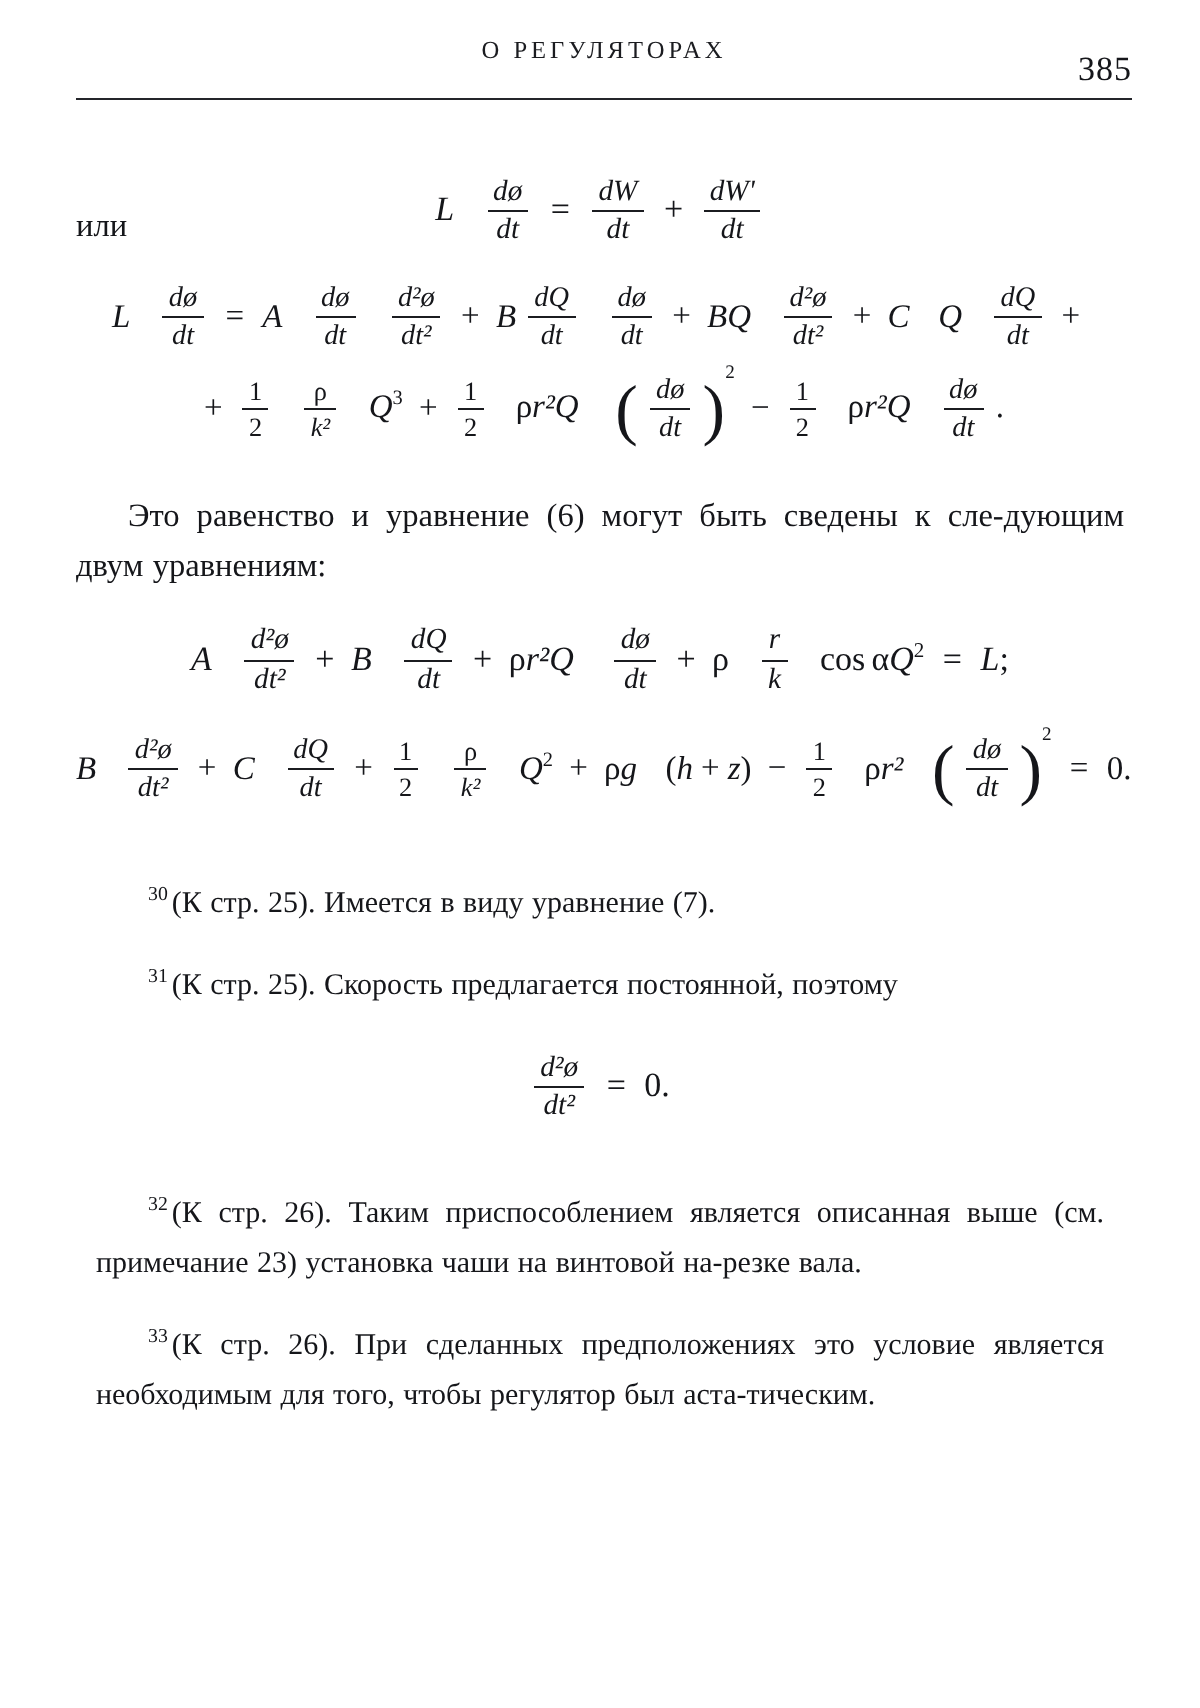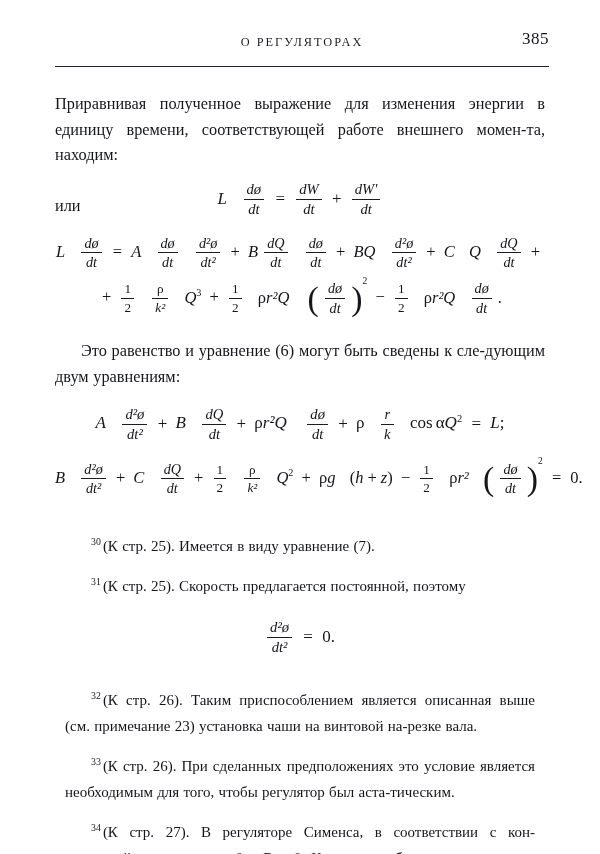--- a/index.html
+++ b/index.html
@@ -12,21 +12,21 @@
     height: 854px;
     position: relative;
     font-family: "Liberation Serif", "DejaVu Serif", serif;
     color: #15161a;
     overflow: hidden;
   }
 
   .page {
     position: absolute;
     inset: 0;
-    padding: 17px;
+    padding: 0;
   }
 
   
   .runhead {
     position: relative;
     height: 52px;
     margin: 0 34px 0 38px;
   }
   .runhead-title {
     position: absolute;
@@ -36,21 +36,21 @@
     font-size: 12.3px;
     letter-spacing: 2.0px;
     font-variant: small-caps;
     text-transform: uppercase;
     font-weight: 400;
     color: #1b1c20;
   }
   .runhead-folio {
     position: absolute;
     right: 0;
-    top: 12px;
+    top: 25px;
     font-size: 17px;
     letter-spacing: 0.5px;
     color: #15161a;
   }
   .runhead-rule {
     position: absolute;
     left: 0; right: 0;
     bottom: 2px;
     height: 1.5px;
     background: #24252a;
@@ -177,21 +177,20 @@
   <div class="runhead">
     <div class="runhead-title">О регуляторах</div>
     <div class="runhead-folio">385</div>
     <div class="runhead-rule"></div>
   </div>
 
   <div class="body">
 
     <div class="gap-a"></div>
 
-    <p class="para">Приравнивая полученное выражение для изменения энергии в единицу времени, соответствующей работе внешнего момен-та, находим:</p>
 
     <div class="gap-b"></div>
 
     <div class="mathline left-label">
       <span class="orlabel">или</span>
       <span class="mi">L</span>
       <span class="sp"></span>
       <span class="frac">
         <span class="num mi">dø</span>
         <span class="den mi">dt</span>
@@ -413,17 +412,16 @@
       </span>
       <span class="mrel">=</span>
       <span class="mn">0.</span>
     </div>
 
     <div class="gap-c"></div>
 
     <div class="fnlist">
       <p class="fn"><span class="marker">32</span><span>(К стр. 26). Таким приспособлением является описанная выше (см. примечание 23) установка чаши на винтовой на-резке вала.</span></p>
       <p class="fn"><span class="marker">33</span><span>(К стр. 26). При сделанных предположениях это условие является необходимым для того, чтобы регулятор был аста-тическим.</span></p>
-      <p class="fn"><span class="marker">34</span><span>(К стр. 27). В регуляторе Сименса, в соответствии с кон-струкцией чаши, cos α = 0 и B = 0. Кроме того, благодаря креплению чаши на винтовой нарезке обеспечивается выпол-</span></p>
     </div>
 
   </div>
 </div>
 
 </body></html>

